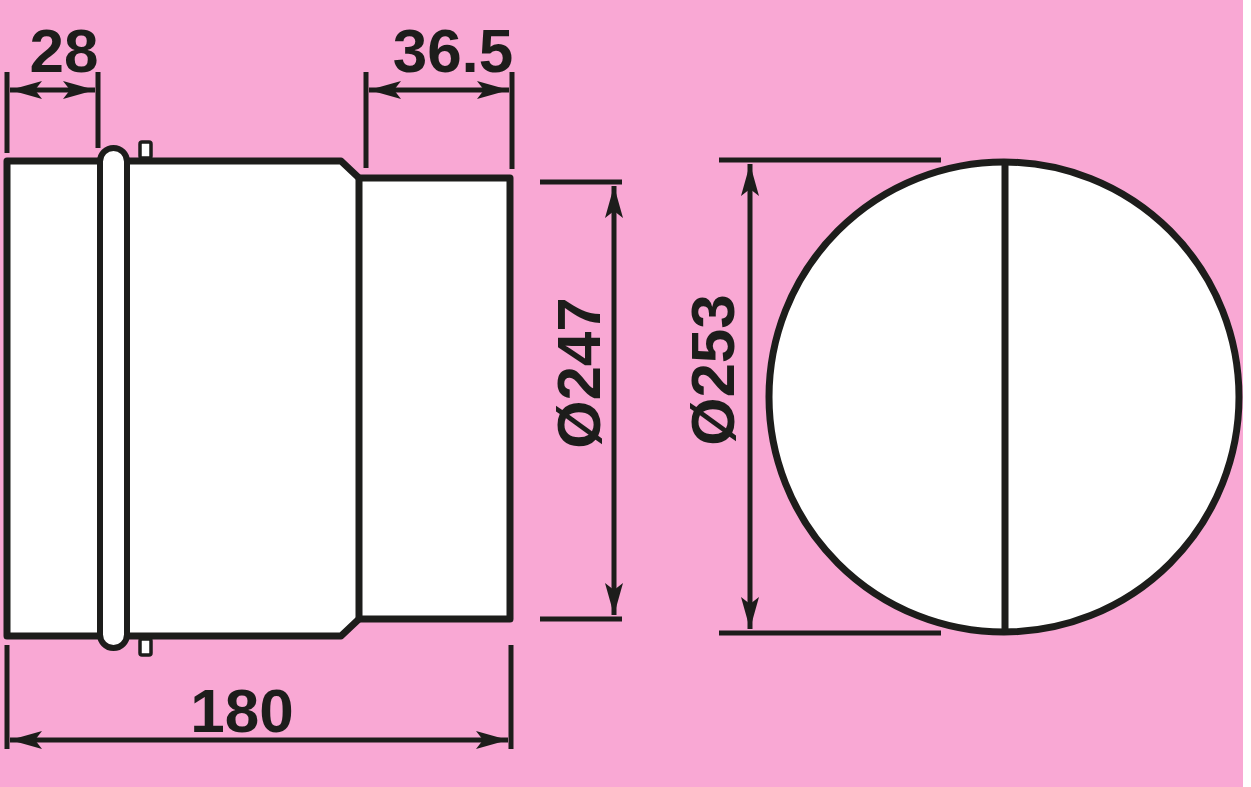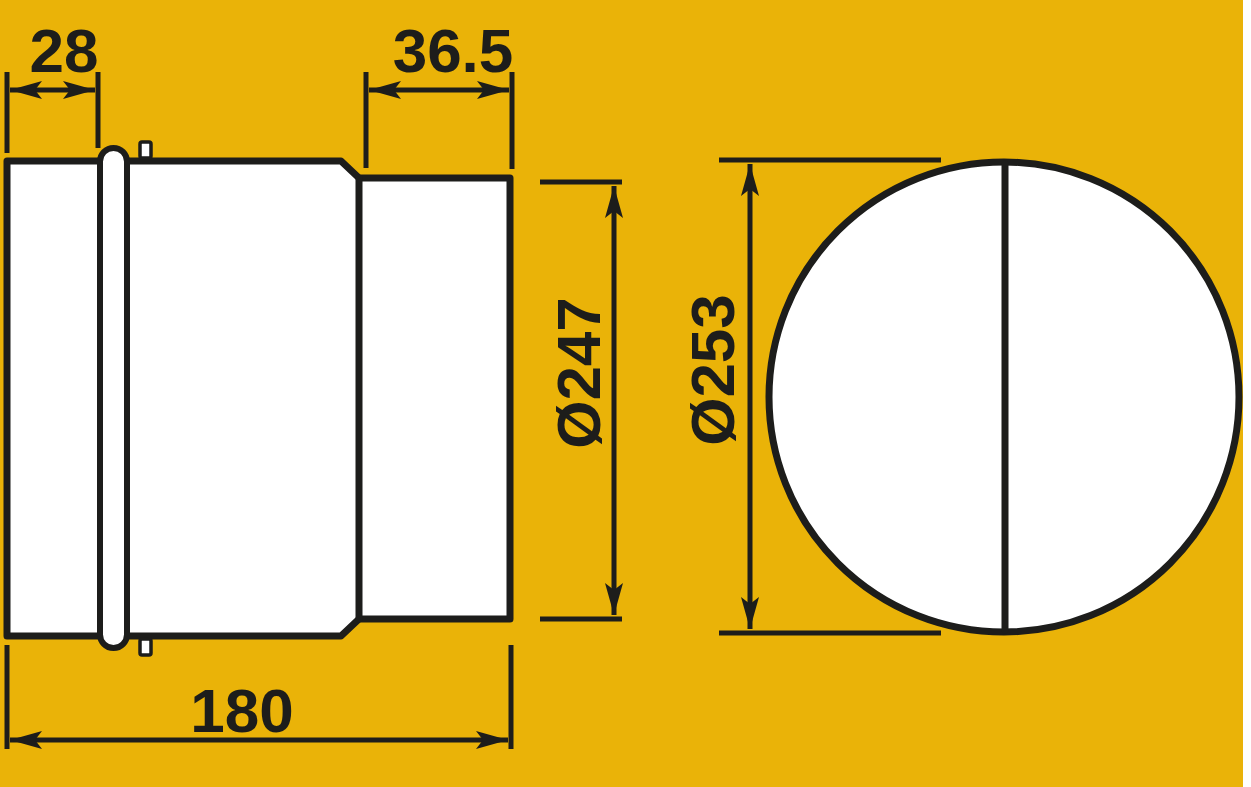--- a/index.html
+++ b/index.html
@@ -4,21 +4,21 @@
 <style>
   html, body {
     margin: 0;
     padding: 0;
     background: #ffffff;
   }
   .canvas-wrap {
     position: relative;
     width: 1243px;
     height: 787px;
-    background: #eab308;
+    background: #f9a8d4;
     overflow: hidden;
   }
   svg {
     display: block;
   }
   .obj {
     fill: none;
     stroke: #1d1d1b;
     stroke-width: 7;
     stroke-linejoin: round;

